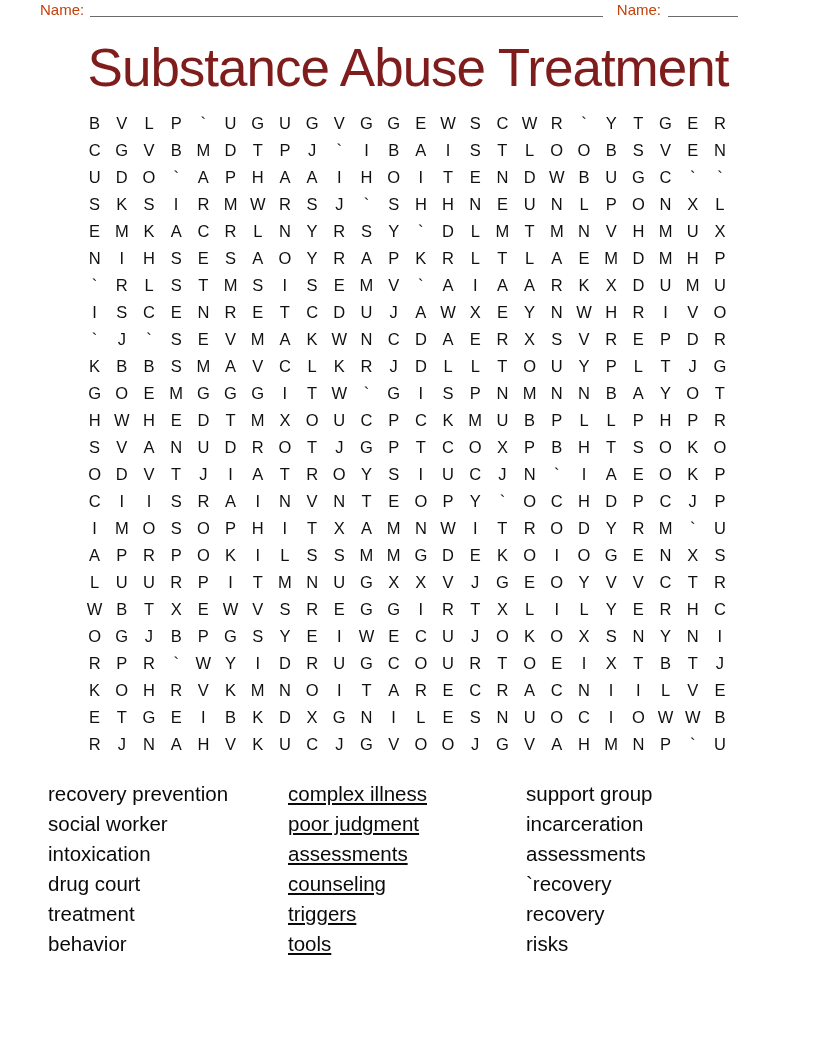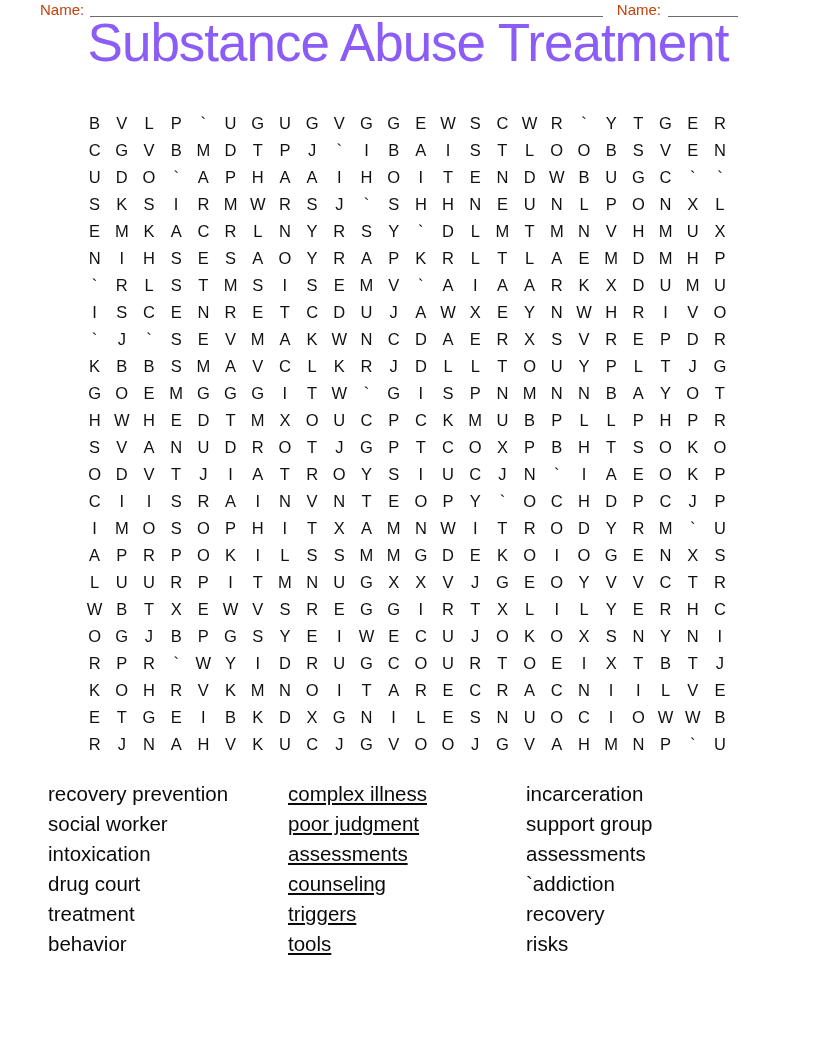--- a/index.html
+++ b/index.html
@@ -11,23 +11,23 @@
   .header{
     position:absolute;left:40px;right:78px;top:1px;
     display:flex;align-items:flex-end;
     font-size:15px;color:#c2410c;
   }
   .hline{border-bottom:1.5px solid #6b6b6b;height:15px;}
   .name-line{flex:1;margin:0 14px 1px 6px;}
   .date-line{width:70px;margin:0 0 1px 7px;}
   
   .title{
-    position:absolute;top:12px;left:0;width:100%;
+    position:absolute;top:37px;left:0;width:100%;
     text-align:center;font-size:53px;font-weight:400;
-    letter-spacing:-1px;color:#8b5cf6;white-space:nowrap;
+    letter-spacing:-1px;color:#7f1d1d;white-space:nowrap;
   }
   
   .grid{
     position:absolute;left:81px;top:110px;
     display:grid;grid-template-columns:repeat(24,27.2px);grid-auto-rows:27px;
   }
   .cell{
     display:flex;align-items:center;justify-content:center;
     font-size:16.5px;color:#111;
   }
@@ -643,22 +643,22 @@
       </div>
     <div class="word-col col-1">
         <div class="word">complex illness</div>
         <div class="word">poor judgment</div>
         <div class="word">assessments</div>
         <div class="word">counseling</div>
         <div class="word">triggers</div>
         <div class="word">tools</div>
       </div>
     <div class="word-col col-2">
+        <div class="word">support group</div>
         <div class="word">incarceration</div>
-        <div class="word">support group</div>
         <div class="word">assessments</div>
-        <div class="word">`addiction</div>
+        <div class="word">`recovery</div>
         <div class="word">recovery</div>
         <div class="word">risks</div>
       </div>
   </div>
 
 </div>
 
 </body></html>

